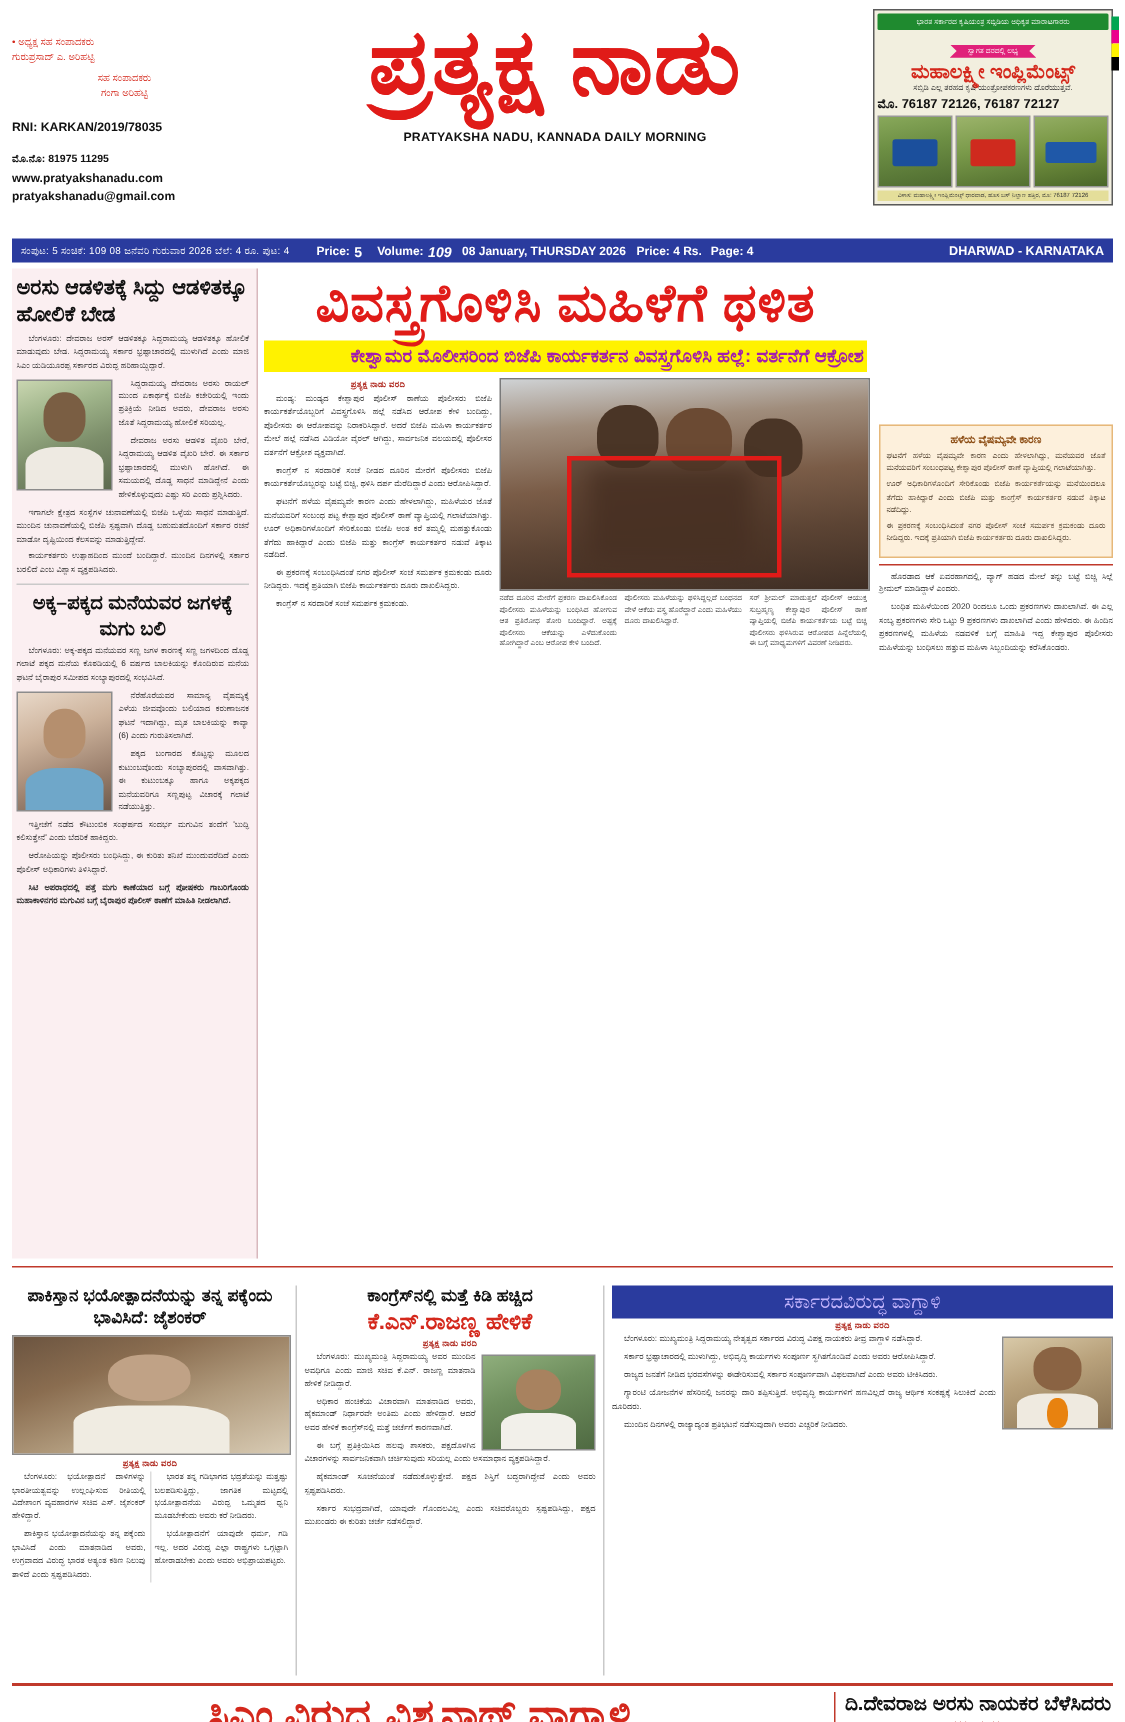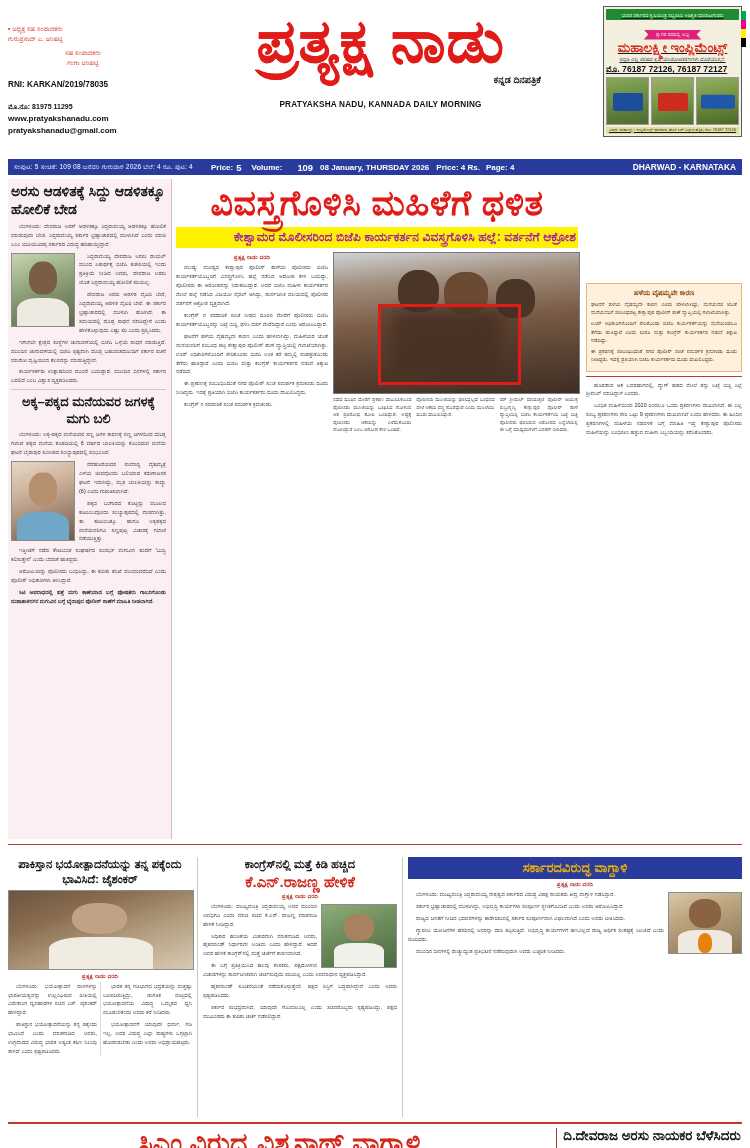--- a/index.html
+++ b/index.html
@@ -22,21 +22,21 @@
 
   .mh-center{flex:1;text-align:center;position:relative;padding-top:4px;}
   .logo{
     color:#e01b18;font-weight:bold;font-size:60px;letter-spacing:1px;
     line-height:1.05;font-family:"Liberation Sans", sans-serif;
     text-shadow:0.5px 0 0 #e01b18;
   }
   .logo-sub-kn{font-size:9.5px;color:#111;margin-top:1px;font-weight:bold;text-align:right;padding-right:62px;}
   .logo-sub-en{font-size:8.2px;color:#111;font-weight:bold;letter-spacing:.2px;text-align:center;margin-top:14px;}
 
-  .mh-right{width:139px;text-decoration:underline;}
+  .mh-right{width:160px;}
   .ad-box{border:1px solid #5a5a5a;background:#f2efdf;padding:2px;position:relative;}
   .ad-strip{position:absolute;right:-5px;top:4px;width:5px;height:54px;}
   .ad-strip i{display:block;height:9px;}
   .ad-top{background:#1f8a2f;color:#fff;font-size:5px;text-align:center;padding:2.5px 1px;border-radius:1px;line-height:1.2;}
   .ad-ribbon{text-align:center;margin:2px 0 1px;}
   .ad-ribbon span{display:inline-block;background:#e0217a;color:#fff;font-size:5px;padding:1.5px 12px;
     clip-path:polygon(0 0,100% 0,92% 50%,100% 100%,0 100%,8% 50%);}
   .ad-title{text-align:center;color:#d4281c;font-weight:bold;font-size:13px;line-height:1.1;margin:1px 0;}
   .ad-desc{text-align:center;font-size:5.3px;color:#222;line-height:1.3;margin-bottom:1px;}
   .ad-phone{font-weight:bold;font-size:8.6px;color:#111;margin-bottom:2px;}
@@ -115,21 +115,21 @@
 
   .twocol{column-count:2;column-gap:6px;column-rule:1px solid #ddd;}
 
   
   .midzone{display:flex;margin-top:5px;border-top:1.5px solid #c0392b;padding-top:12px;height:260px;}
   .mid-a{width:190px;padding-right:5px;border-right:1px solid #c9c9c9;box-sizing:border-box;}
   .mid-b{width:205px;padding:0 5px;border-right:1px solid #c9c9c9;box-sizing:border-box;}
   .mid-c{flex:1;padding-left:5px;box-sizing:border-box;}
   .hl-mid{font-size:11.4px;font-weight:bold;color:#111;line-height:1.3;text-align:center;}
   .hl-mid-red{font-size:15px;font-weight:bold;color:#d4281c;line-height:1.2;text-align:center;margin-top:1px;}
-  .bluebanner{background:#2a3b9e;color:#eab308;text-align:center;font-weight:bold;font-size:13px;padding:3px 2px;}
+  .bluebanner{background:#2a3b9e;color:#c4b5fd;text-align:center;font-weight:normal;font-size:13px;padding:3px 2px;}
   .pf-jai{width:100%;height:78px;margin:3px 0;border:1px solid #8c8c8c;position:relative;overflow:hidden;
     background:linear-gradient(160deg,#6b5440 0%,#8a6d50 30%,#b09a7c 60%,#d8cbb4 100%);}
   .pf-raj{width:74px;height:62px;float:right;margin:2px 0 2px 4px;border:1px solid #8c8c8c;position:relative;overflow:hidden;
     background:linear-gradient(160deg,#8fae7c 0%,#6f8f5e 40%,#4f6a42 100%);}
   .pf-gov{width:72px;height:60px;float:right;margin:2px 0 2px 4px;border:1px solid #8c8c8c;position:relative;overflow:hidden;
     background:linear-gradient(160deg,#d8c9a8 0%,#b9a27c 40%,#8a7353 100%);}
 
   
   .botzone{margin-top:5px;border-top:2px solid #c0392b;padding-top:4px;display:flex;height:255px;}
   .bot-left{flex:1;padding-right:5px;border-right:1.2px solid #c0392b;box-sizing:border-box;}
@@ -152,21 +152,20 @@
       <div class="rni">RNI: KARKAN/2019/78035</div>
       <div class="contact">
         <div class="small">ಮೊ.ನೊ: 81975 11295</div>
         <div>www.pratyakshanadu.com</div>
         <div>pratyakshanadu@gmail.com</div>
       </div>
     </div>
 
     <div class="mh-center">
       <div class="logo">ಪ್ರತ್ಯಕ್ಷ ನಾಡು</div>
-      <div class="logo-sub-kn">ಕನ್ನಡ ದಿನಪತ್ರಿಕೆ</div>
       <div class="logo-sub-en">PRATYAKSHA NADU, KANNADA DAILY MORNING</div>
     </div>
 
     <div class="mh-right">
       <div class="ad-box">
         <div class="ad-strip">
           <i style="background:#00a651"></i>
             <i style="background:#ec008c"></i>
             <i style="background:#fff200"></i>
             <i style="background:#000"></i>
@@ -190,21 +189,21 @@
         <div class="ad-foot">ವಿಳಾಸ: ಮಹಾಲಕ್ಷ್ಮೀ ಇಂಪ್ಲಿಮೆಂಟ್ಸ್ ಧಾರವಾಡ, ಹೊಸ ಬಸ್ ನಿಲ್ದಾಣ ಹತ್ತಿರ, ಮೊ: 76187 72126</div>
       </div>
     </div>
   </div>
 
   <div class="infobar">
     <span class="kn">ಸಂಪುಟ: 5    ಸಂಚಿಕೆ: 109    08 ಜನೆವರಿ ಗುರುವಾರ 2026    ಬೆಲೆ: 4 ರೂ.    ಪುಟ: 4</span>
     <span class="en">Price:</span>
     <b style="margin-left:3px;font-size:9.4px;">5</b>
     <span style="margin-left:10px;">Volume:</span>
-    <b style="margin-left:15px;font-size:9.4px;">109</b>
+    <b style="margin-left:3px;font-size:9.4px;font-style:italic;">109</b>
     <span style="margin-left:7px;">08 January,  THURSDAY 2026</span>
     <span style="margin-left:7px;">Price: 4 Rs.</span>
     <span style="margin-left:6px;">Page: 4</span>
     <span class="place">DHARWAD - KARNATAKA</span>
   </div>
 
   <div class="topzone">
 
     <div class="col-left">
       <div>

